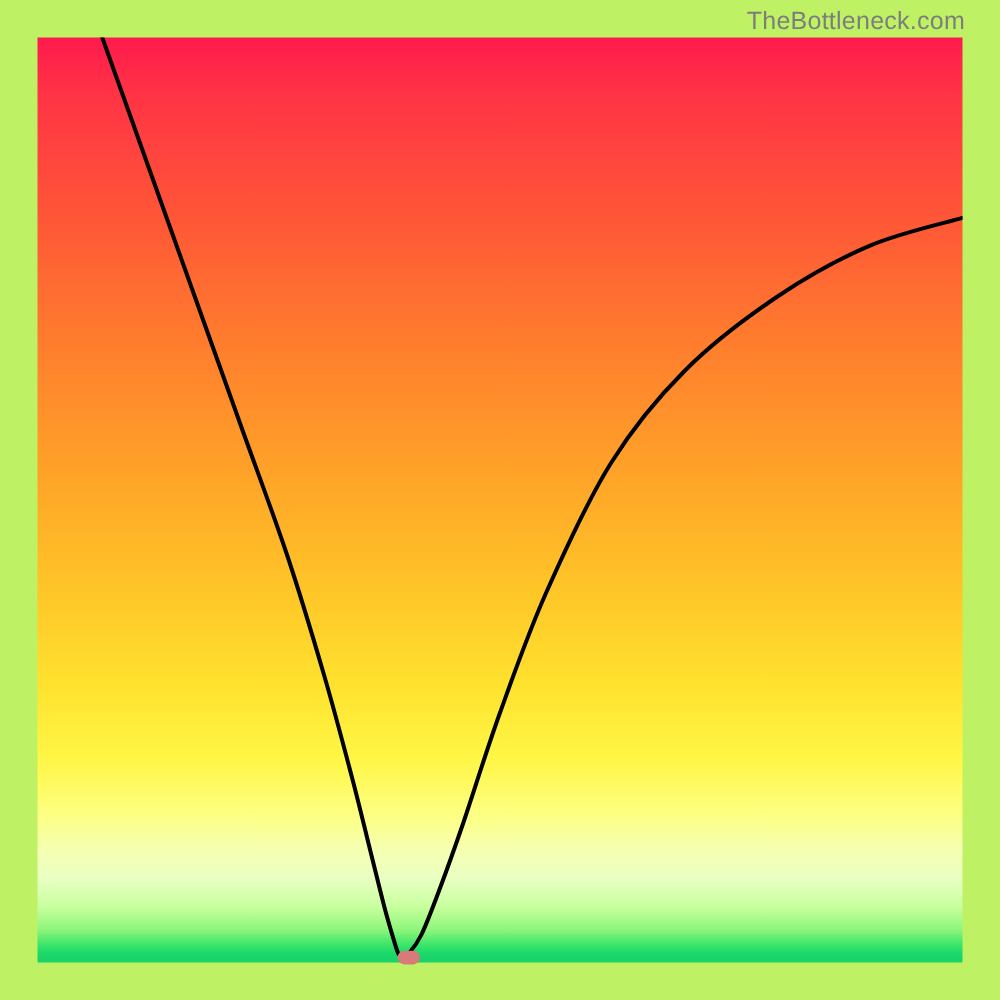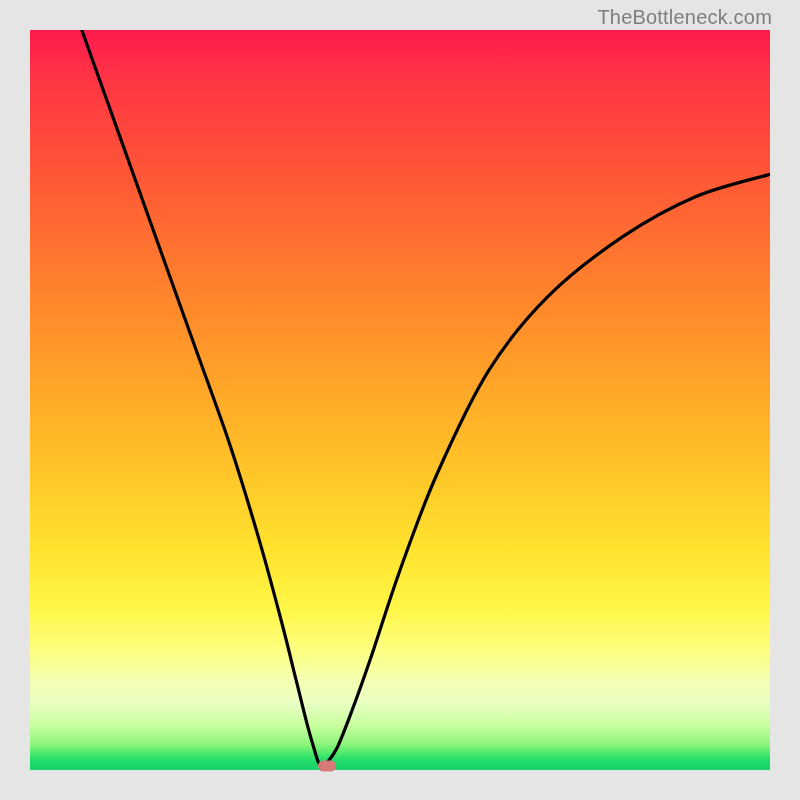--- a/index.html
+++ b/index.html
@@ -8,21 +8,21 @@
     width: 800px;
     height: 800px;
     background: #000;
     overflow: hidden;
     font-family: Arial, Helvetica, sans-serif;
   }
   .outer {
     position: relative;
     width: 800px;
     height: 800px;
-    background: #e5e5e5;
+    background: #bef264;
   }
   .plot {
     position: absolute;
     left: 30px;
     top: 30px;
     width: 740px;
     height: 740px;
     
     background: linear-gradient(
       to bottom,

